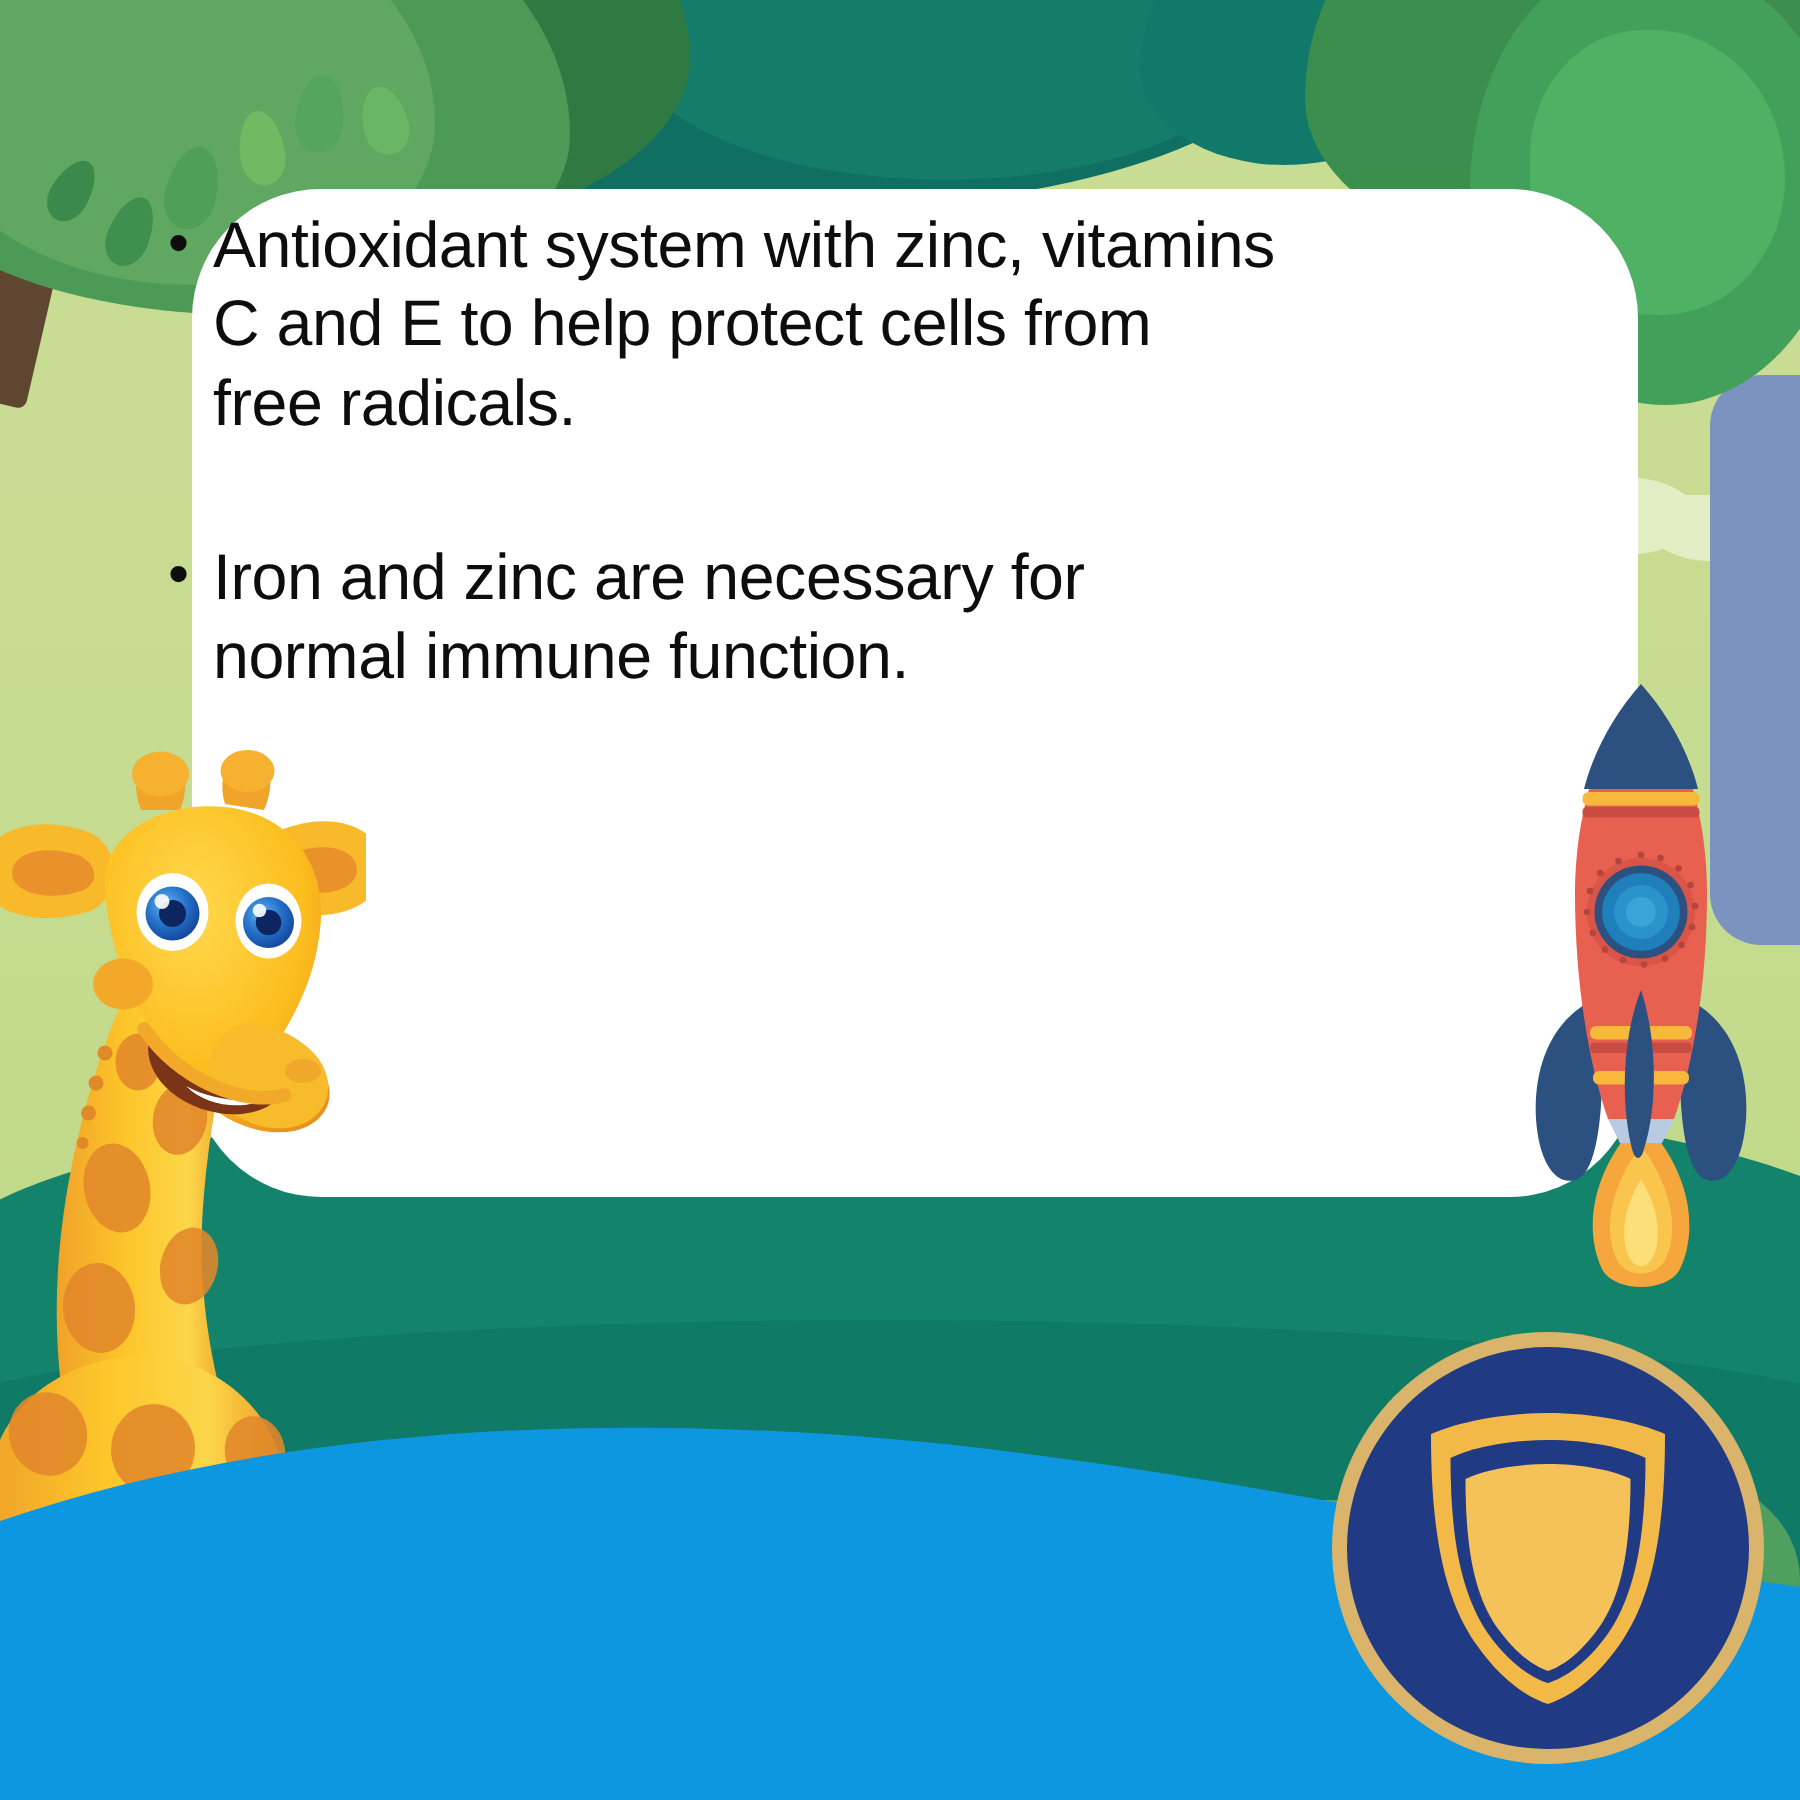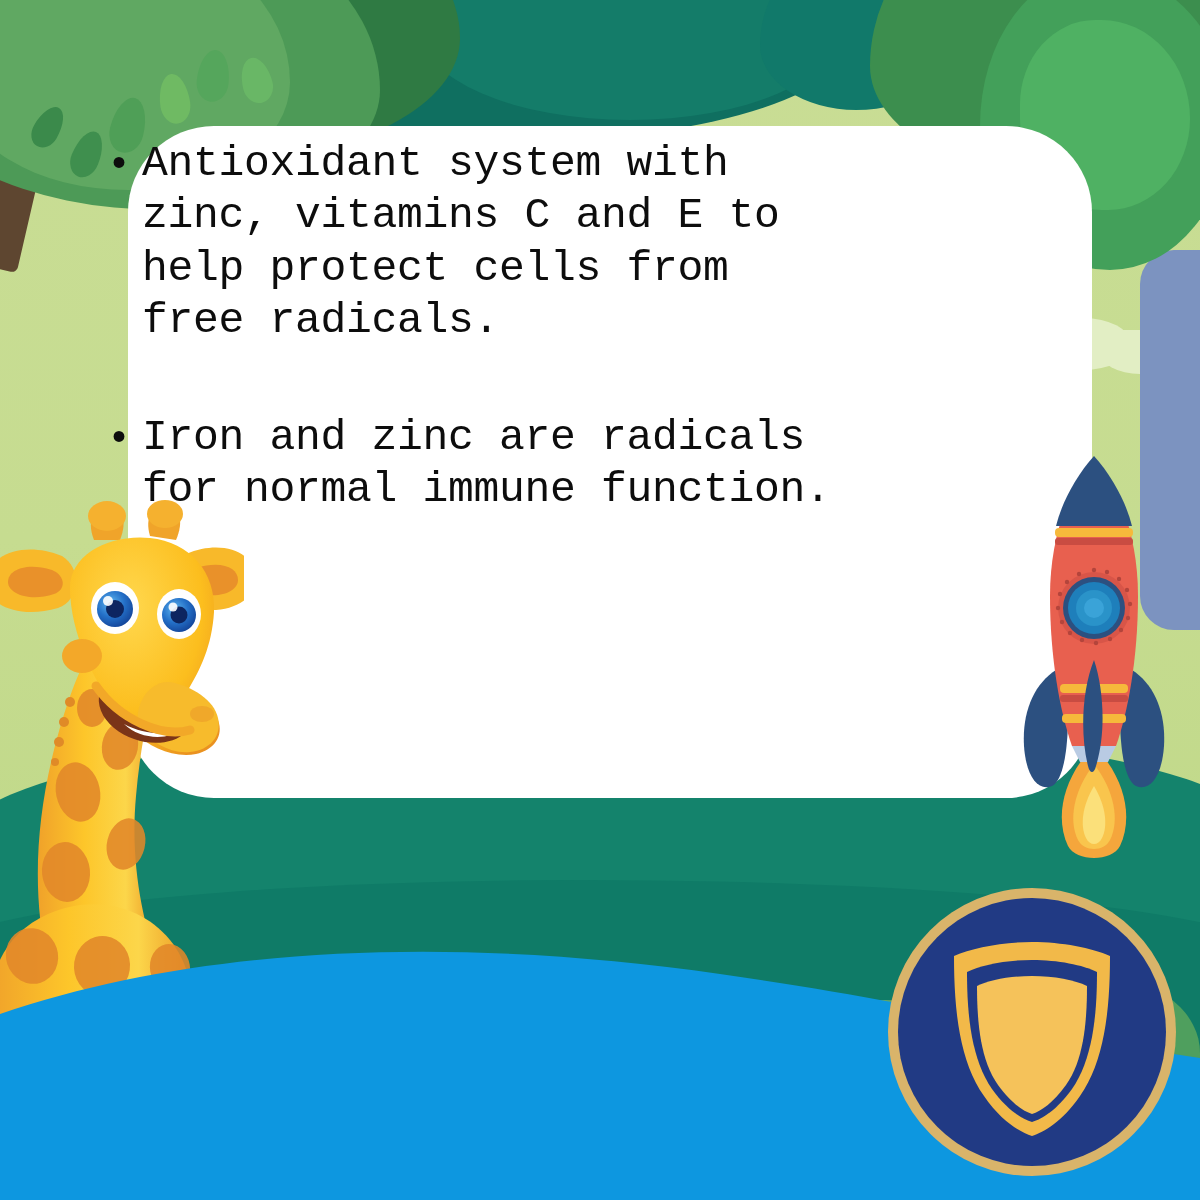--- a/index.html
+++ b/index.html
@@ -177,21 +177,21 @@
     letter-spacing: -0.3px;
     font-weight: 400;
   }
   .bullet-row + .bullet-row { margin-top: 64px; }
   .bullet-dot {
     flex: 0 0 auto;
     width: 30px;
     font-size: 40px;
     line-height: 1.22;
   }
-  .bullet-text { flex: 1 1 auto; font-family: Liberation Mono, monospace; }
+  .bullet-text { flex: 1 1 auto; }
 
   
   #giraffe {
     position: absolute;
     left: -26px; top: 496px;
     width: 270px; height: 530px;
   }
   #giraffe svg { display: block; width: 100%; height: 100%; }
 
   
@@ -451,18 +451,18 @@
     </svg>
   </div>
 
   <div id="bullets">
     <div class="bullet-row">
       <span class="bullet-dot">•</span>
       <span class="bullet-text">Antioxidant system with zinc, vitamins C and E to help protect cells from free radicals.</span>
     </div>
     <div class="bullet-row">
       <span class="bullet-dot">•</span>
-      <span class="bullet-text">Iron and zinc are radicals for normal immune function.</span>
+      <span class="bullet-text">Iron and zinc are necessary for normal immune function.</span>
     </div>
   </div>
 
 
 </div>
 
 </body></html>

